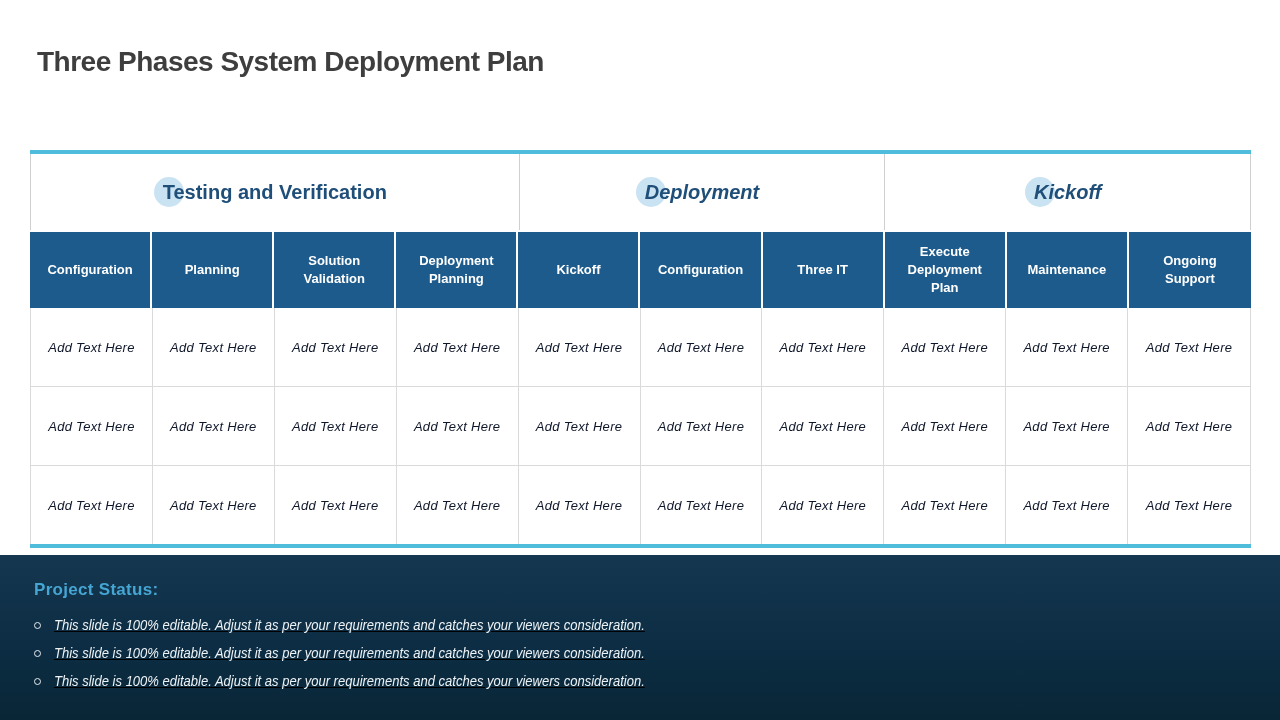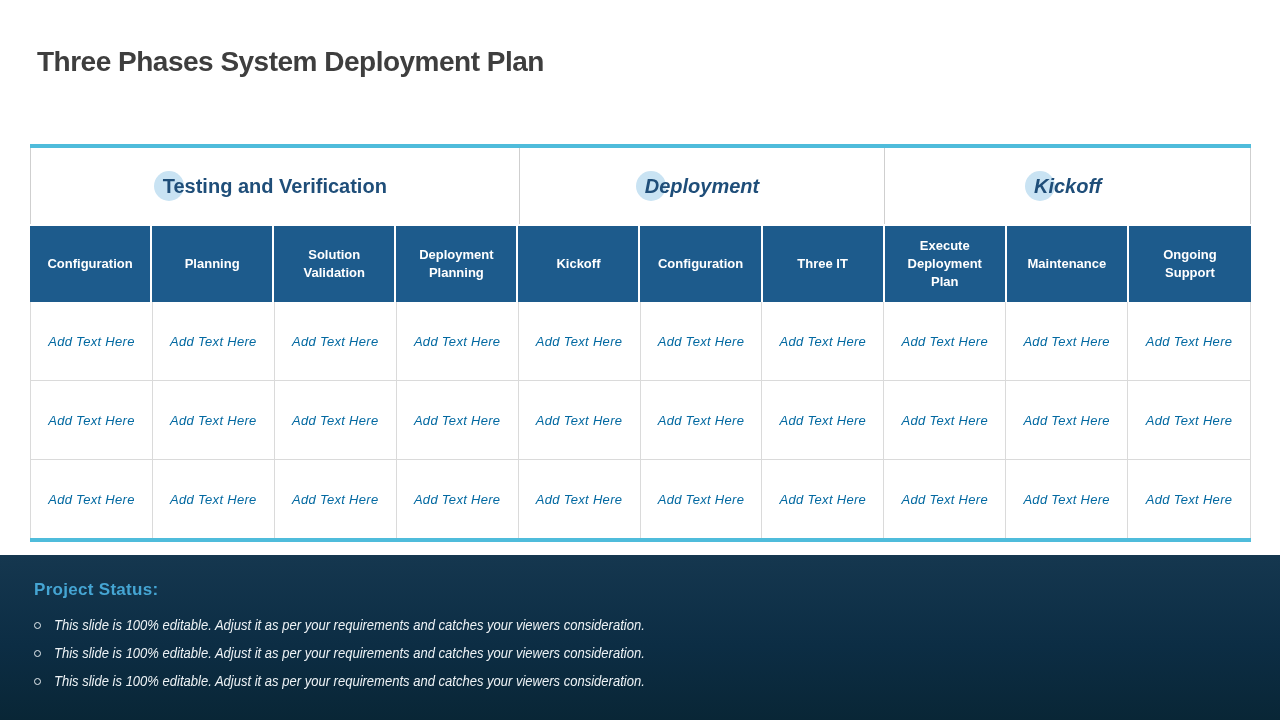--- a/index.html
+++ b/index.html
@@ -18,21 +18,21 @@
     left: 37px; top: 46px;
     font-size: 28px;
     font-weight: 700;
     letter-spacing: -0.5px;
     color: #3e3e3e;
   }
 
   
   .deploy-table {
     position: absolute;
-    left: 30px; top: 144px;
+    left: 30px; top: 150px;
     width: 1221px;
     border-top: 4px solid #4fbcdb;
     border-bottom: 4px solid #4fbcdb;
     background: #ffffff;
   }
 
   .phase-row {
     display: grid;
     grid-template-columns: repeat(10, 1fr);
     height: 76px;
@@ -98,21 +98,21 @@
   .data-row:last-child { border-bottom: none; }
   .data-cell {
     height: 78px;
     display: flex;
     align-items: center;
     justify-content: center;
     text-align: center;
     font-size: 13px;
     font-style: italic;
     letter-spacing: 0.3px;
-    color: #0369a1;
+    color: #0f172a;
     background: #ffffff;
   }
   .data-cell:not(:last-child) { border-right: 1px solid #dadada; }
 
   
   .footer {
     position: absolute;
     left: 0; bottom: 0;
     width: 1280px; height: 165px;
     background: linear-gradient(180deg, #15374f 0%, #0c2d44 55%, #092636 100%);
@@ -123,20 +123,21 @@
     font-weight: 700;
     letter-spacing: 0.3px;
     color: #45a5d3;
     margin-bottom: 17px;
   }
   .footer-bullets { list-style: none; }
   .footer-bullets li {
     display: flex;
     align-items: center;
     margin-bottom: 12px;
+    text-decoration: underline;
   }
   .bullet-ring {
     flex: 0 0 auto;
     width: 7px; height: 7px;
     border: 1px solid #e8eef2;
     border-radius: 50%;
     margin-right: 13px;
   }
   .bullet-text {
     display: inline-block;

